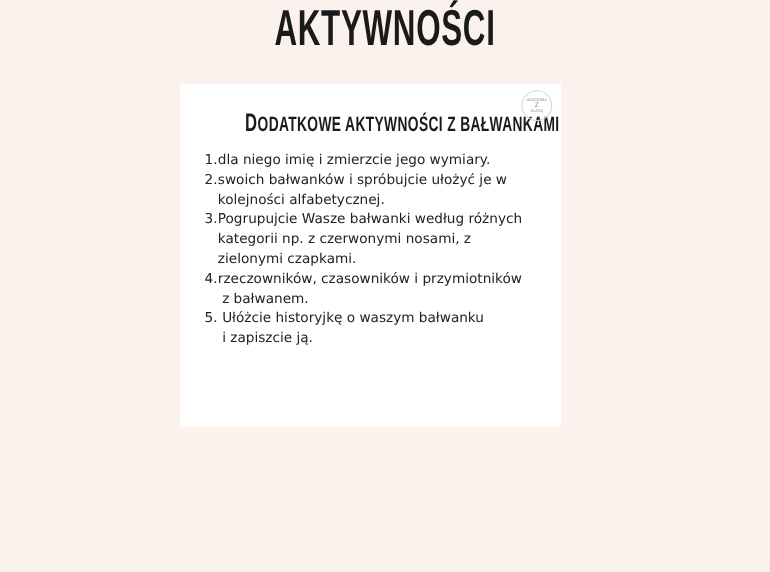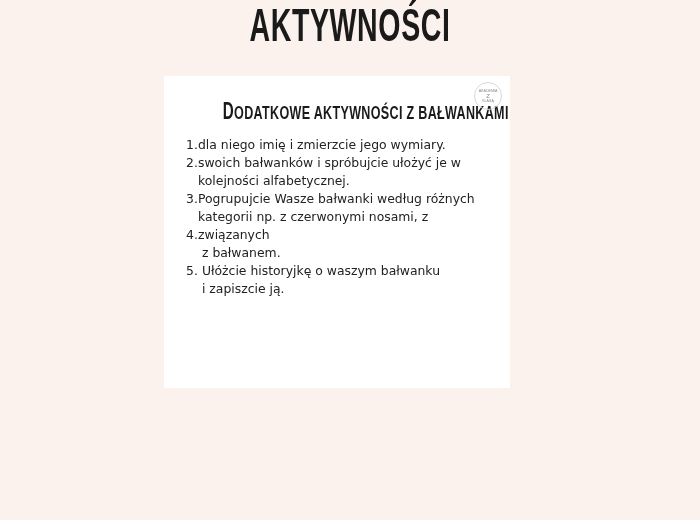--- a/index.html
+++ b/index.html
@@ -124,24 +124,25 @@
     </li>
     <li>
       <span class="num">2.</span>
       <span class="line" style="padding-left:2px">swoich bałwanków i spróbujcie ułożyć je w</span>
       <span class="line" style="padding-left:2px">kolejności alfabetycznej.</span>
     </li>
     <li>
       <span class="num">3.</span>
       <span class="line" style="padding-left:2px">Pogrupujcie Wasze bałwanki według różnych</span>
       <span class="line" style="padding-left:2px">kategorii np. z czerwonymi nosami, z</span>
+      <span class="line" style="padding-left:2px">zielonymi czapkami.</span>
     </li>
     <li>
       <span class="num">4.</span>
-      <span class="line" style="padding-left:2px">związanych</span>
+      <span class="line" style="padding-left:2px">rzeczowników, czasowników i przymiotników</span>
       <span class="line" style="padding-left:2px;white-space:pre"> z bałwanem.</span>
     </li>
     <li>
       <span class="num">5.</span>
       <span class="line" style="padding-left:2px;white-space:pre"> Ułóżcie historyjkę o waszym bałwanku</span>
       <span class="line" style="padding-left:2px;white-space:pre"> i zapiszcie ją.</span>
     </li>
   </ol>
 </div>
 

